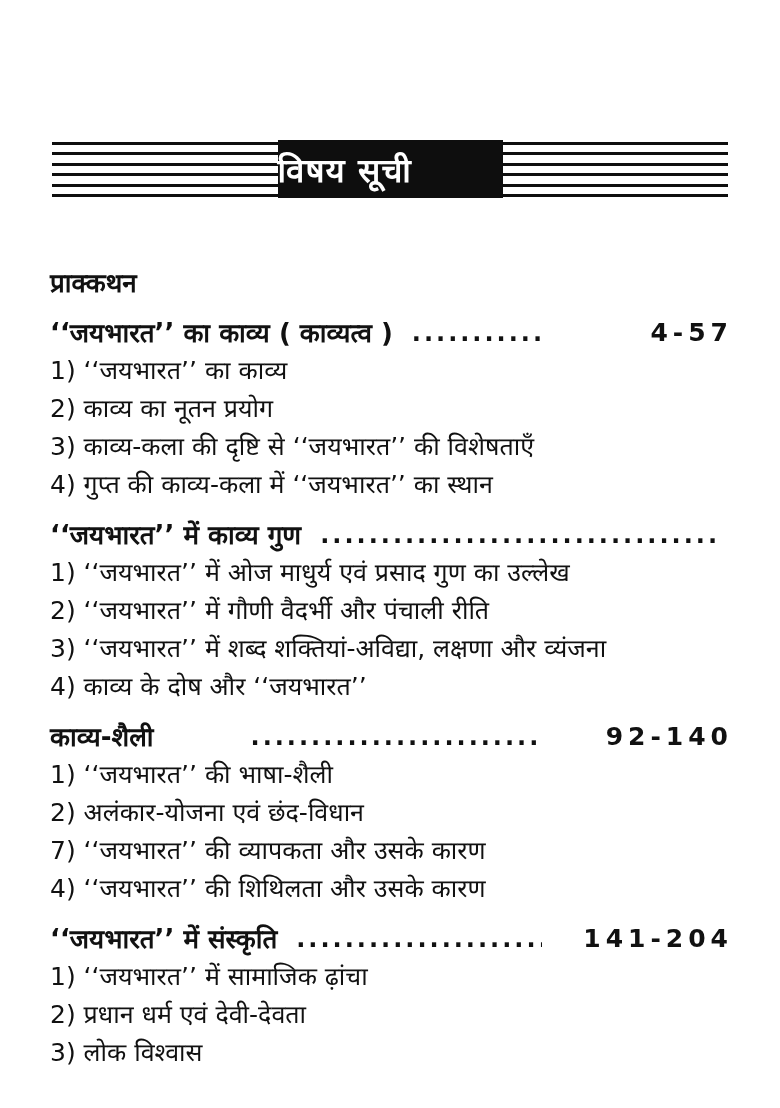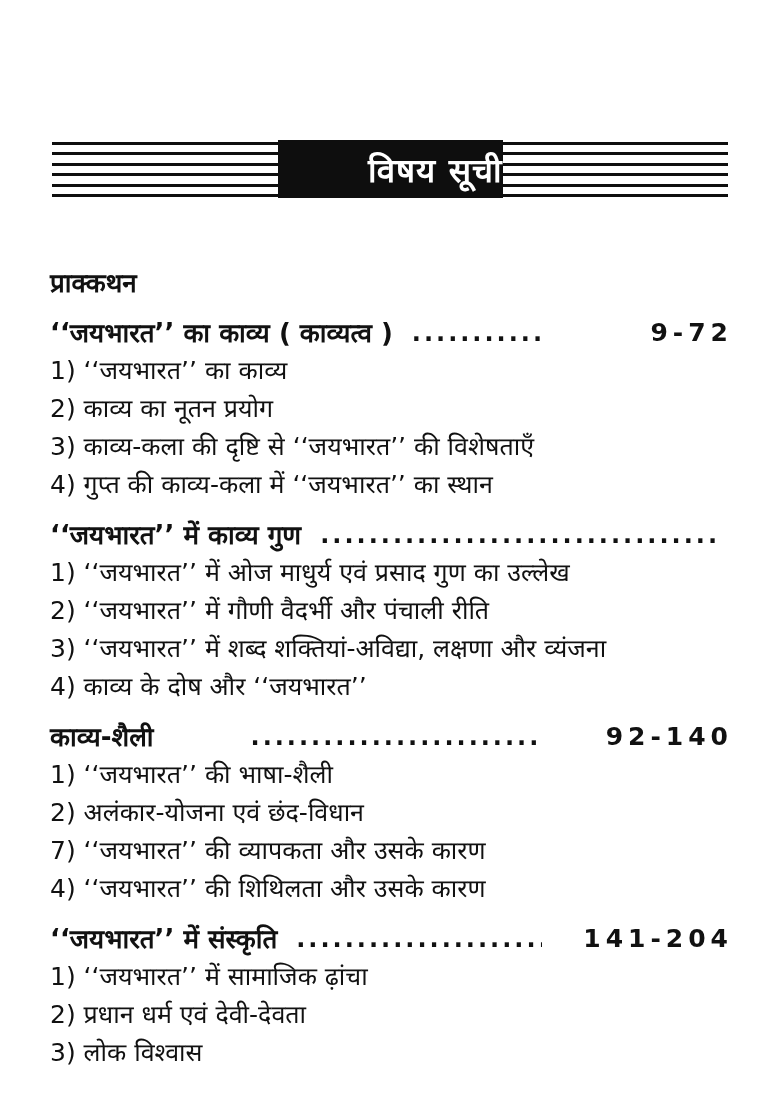--- a/index.html
+++ b/index.html
@@ -27,21 +27,21 @@
     flex: 1;
     height: 55px;
     background: repeating-linear-gradient(to bottom, #0e0e0e 0px, #0e0e0e 3px, transparent 3px, transparent 10.4px);
   }
   .banner .title-box {
     width: 225px;
     height: 58px;
     background: #0e0e0e;
     display: flex;
     align-items: center;
-    justify-content: flex-end;
+    justify-content: flex-start;
   }
   .banner .title-box .title {
     color: #ffffff;
     font-size: 33px;
     font-weight: bold;
     letter-spacing: 1px;
     white-space: nowrap;
   }
   
   .content {
@@ -112,21 +112,21 @@
   </div>
 
   <div class="content">
 
     <div class="preface">प्राक्कथन</div>
 
     <section class="toc-section">
       <div class="head">
         <span class="head-title">‘‘जयभारत’’ का काव्य ( काव्यत्व )</span>
         <span class="leader"></span>
-        <span class="pages">9-72</span>
+        <span class="pages">4-57</span>
       </div>
       <div class="item">1) ‘‘जयभारत’’ का काव्य</div>
       <div class="item">2) काव्य का नूतन प्रयोग</div>
       <div class="item">3) काव्य-कला की दृष्टि से ‘‘जयभारत’’ की विशेषताएँ</div>
       <div class="item">4) गुप्त की काव्य-कला में ‘‘जयभारत’’ का स्थान</div>
     </section>
 
     <section class="toc-section">
       <div class="head">
         <span class="head-title">‘‘जयभारत’’ में काव्य गुण</span>

